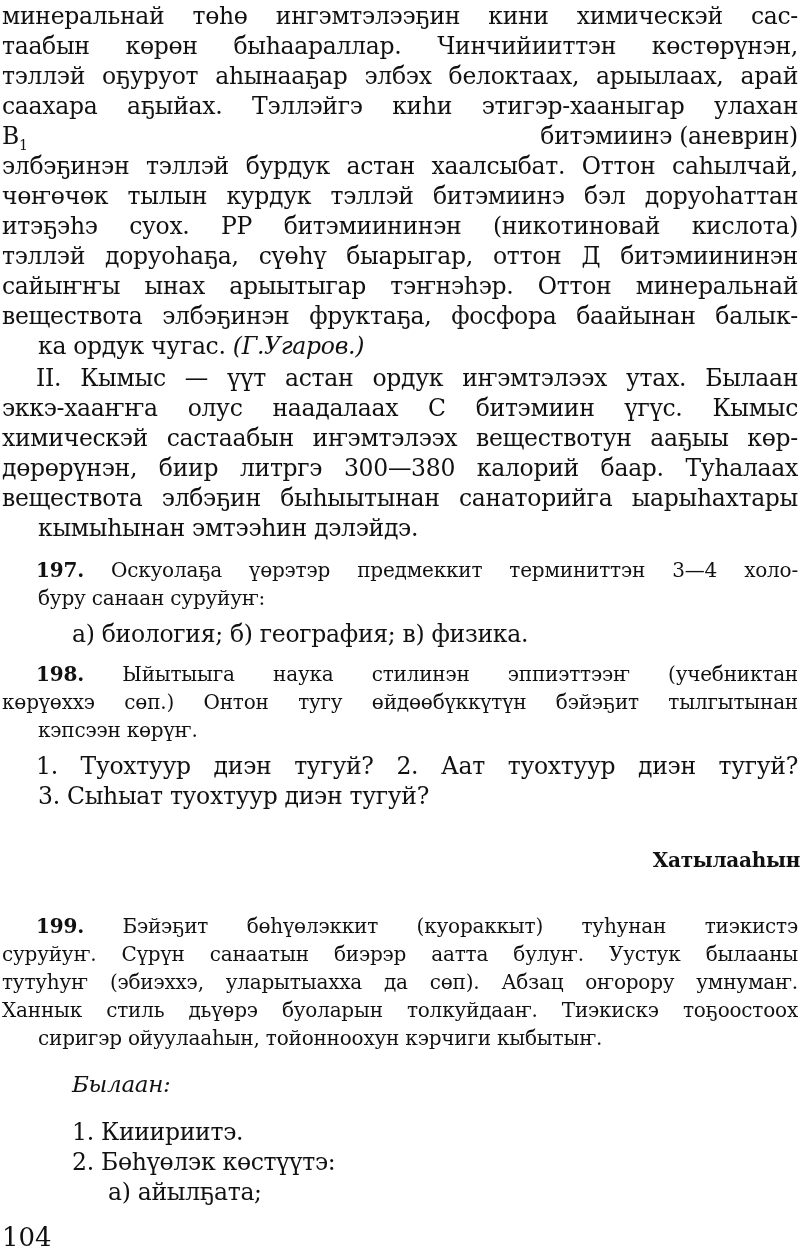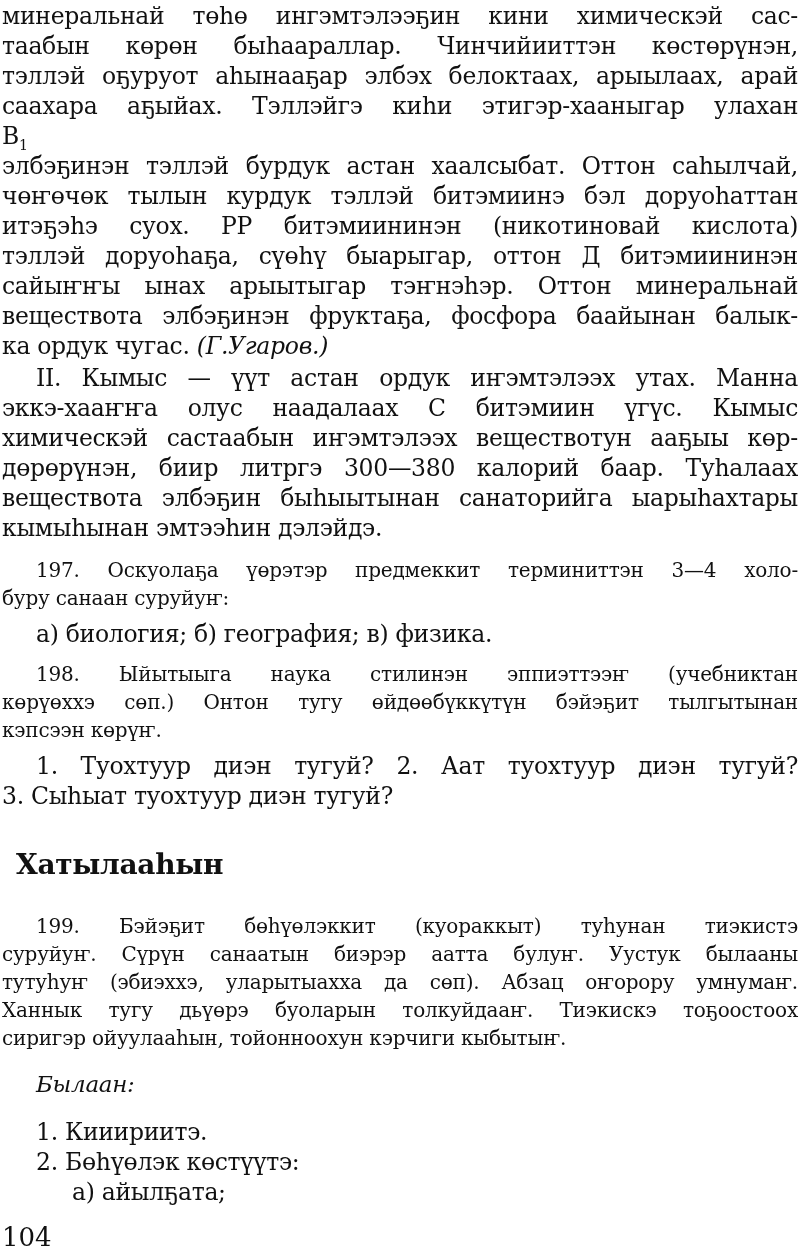--- a/index.html
+++ b/index.html
@@ -1,56 +1,57 @@
 <!DOCTYPE html>
 <html><head>
 <meta charset="utf-8">
 <style>
   html, body { margin: 0; padding: 0; background: #ffffff; }
   body { width: 800px; height: 1248px; position: relative; overflow: hidden;
          font-family: "DejaVu Serif", "Liberation Serif", serif; color: #111; }
   .line { position: absolute; left: 2px; right: 2px; white-space: nowrap;
           font-size: 23.5px; line-height: 28px; letter-spacing: -0.3px;
           text-align: justify; text-align-last: justify; }
-  .line.last { text-align-last: left; }
+  .line.last { text-align-last: left; margin-left: 36px; }
   .small { font-size: 20px; letter-spacing: -0.2px; }
   .ind { left: 36px; }
   .ind2 { left: 72px; }
-  .title { position: absolute; left: 16px; right: 0; text-align: left;
-           font-size: 28px; font-weight: bold; font-family: "DejaVu Serif", serif; letter-spacing: -0.3px; }
+  .title { position: absolute; left: 4px; right: 0; text-align: right;
+           font-size: 20px; font-weight: bold; font-family: "DejaVu Serif", serif; letter-spacing: -0.3px; }
   .it { font-style: italic; }
-  .b { font-weight: normal; }
+  .b { font-weight: bold; }
   .pagenum { position: absolute; left: 2px; font-size: 26px; }
   sub { font-size: 60%; }
 </style>
 </head>
 <body>
 
 <div>
   <div class="line" style="top:2px">минеральнай төһө ингэмтэлээҕин кини химическэй сас-</div>
   <div class="line" style="top:32px">таабын көрөн быһаараллар. Чинчийииттэн көстөрүнэн,</div>
   <div class="line" style="top:62px">тэллэй оҕуруот аһынааҕар элбэх белоктаах, арыылаах, арай</div>
   <div class="line" style="top:92px">саахара аҕыйах. Тэллэйгэ киһи этигэр-хааныгар улахан</div>
   <div class="line" style="top:122px; display:flex; justify-content:space-between; text-align-last:auto;">
     <span><span>B</span><sub>1</sub></span>
+    <span>битэмиинэ (аневрин)</span>
   </div>
   <div class="line" style="top:152px">элбэҕинэн тэллэй бурдук астан хаалсыбат. Оттон саһылчай,</div>
   <div class="line" style="top:182px">чөҥөчөк тылын курдук тэллэй битэмиинэ бэл доруоһаттан</div>
   <div class="line" style="top:212px">итэҕэһэ суох. РР битэмиининэн (никотиновай кислота)</div>
   <div class="line" style="top:242px">тэллэй доруоһаҕа, сүөһү быарыгар, оттон Д битэмиининэн</div>
   <div class="line" style="top:272px">сайыҥҥы ынах арыытыгар тэҥнэһэр. Оттон минеральнай</div>
   <div class="line" style="top:302px">веществота элбэҕинэн фруктаҕа, фосфора баайынан балык-</div>
   <div class="line last" style="top:332px">
     <span>ка ордук чугас.</span>
     <span class="it">(Г.Угаров.)</span>
   </div>
 </div>
 
 <div>
-  <div class="line ind" style="top:364px">II. Кымыс — үүт астан ордук иҥэмтэлээх утах. Манна</div>
+  <div class="line ind" style="top:364px">II. Кымыс — үүт астан ордук иҥэмтэлээх утах. Былаан</div>
   <div class="line" style="top:394px">эккэ-хааҥҥа олус наадалаах С битэмиин үгүс. Кымыс</div>
   <div class="line" style="top:424px">химическэй састаабын иҥэмтэлээх веществотун ааҕыы көр-</div>
   <div class="line" style="top:454px">дөрөрүнэн, биир литргэ 300—380 калорий баар. Туһалаах</div>
   <div class="line" style="top:484px">веществота элбэҕин быһыытынан санаторийга ыарыһахтары</div>
   <div class="line last" style="top:514px">кымыһынан эмтээһин дэлэйдэ.</div>
 </div>
 
 <div>
   <div class="line small ind" style="top:556px">
     <span class="b">197.</span>
@@ -73,21 +74,21 @@
 
 <div class="title" style="top:848px">Хатылааһын</div>
 
 <div>
   <div class="line small ind" style="top:912px">
     <span class="b">199.</span>
     <span>Бэйэҕит бөһүөлэккит (куораккыт) туһунан тиэкистэ</span>
   </div>
   <div class="line small" style="top:940px">суруйуҥ. Сүрүн санаатын биэрэр аатта булуҥ. Уустук былааны</div>
   <div class="line small" style="top:968px">тутуһуҥ (эбиэххэ, уларытыахха да сөп). Абзац оҥорору умнумаҥ.</div>
-  <div class="line small" style="top:996px">Ханнык тугу дьүөрэ буоларын толкуйдааҥ. Тиэкискэ тоҕоостоох</div>
+  <div class="line small" style="top:996px">Ханнык стиль дьүөрэ буоларын толкуйдааҥ. Тиэкискэ тоҕоостоох</div>
   <div class="line small last" style="top:1024px">сиригэр ойуулааһын, тойонноохун кэрчиги кыбытыҥ.</div>
 </div>
 
 <div>
   <div class="line ind last it" style="top:1070px; font-size:23px;">Былаан:</div>
   <div class="line ind last" style="top:1118px">1. Кииириитэ.</div>
   <div class="line ind last" style="top:1148px">2. Бөһүөлэк көстүүтэ:</div>
   <div class="line ind2 last" style="top:1178px">а) айылҕата;</div>
 </div>
 

